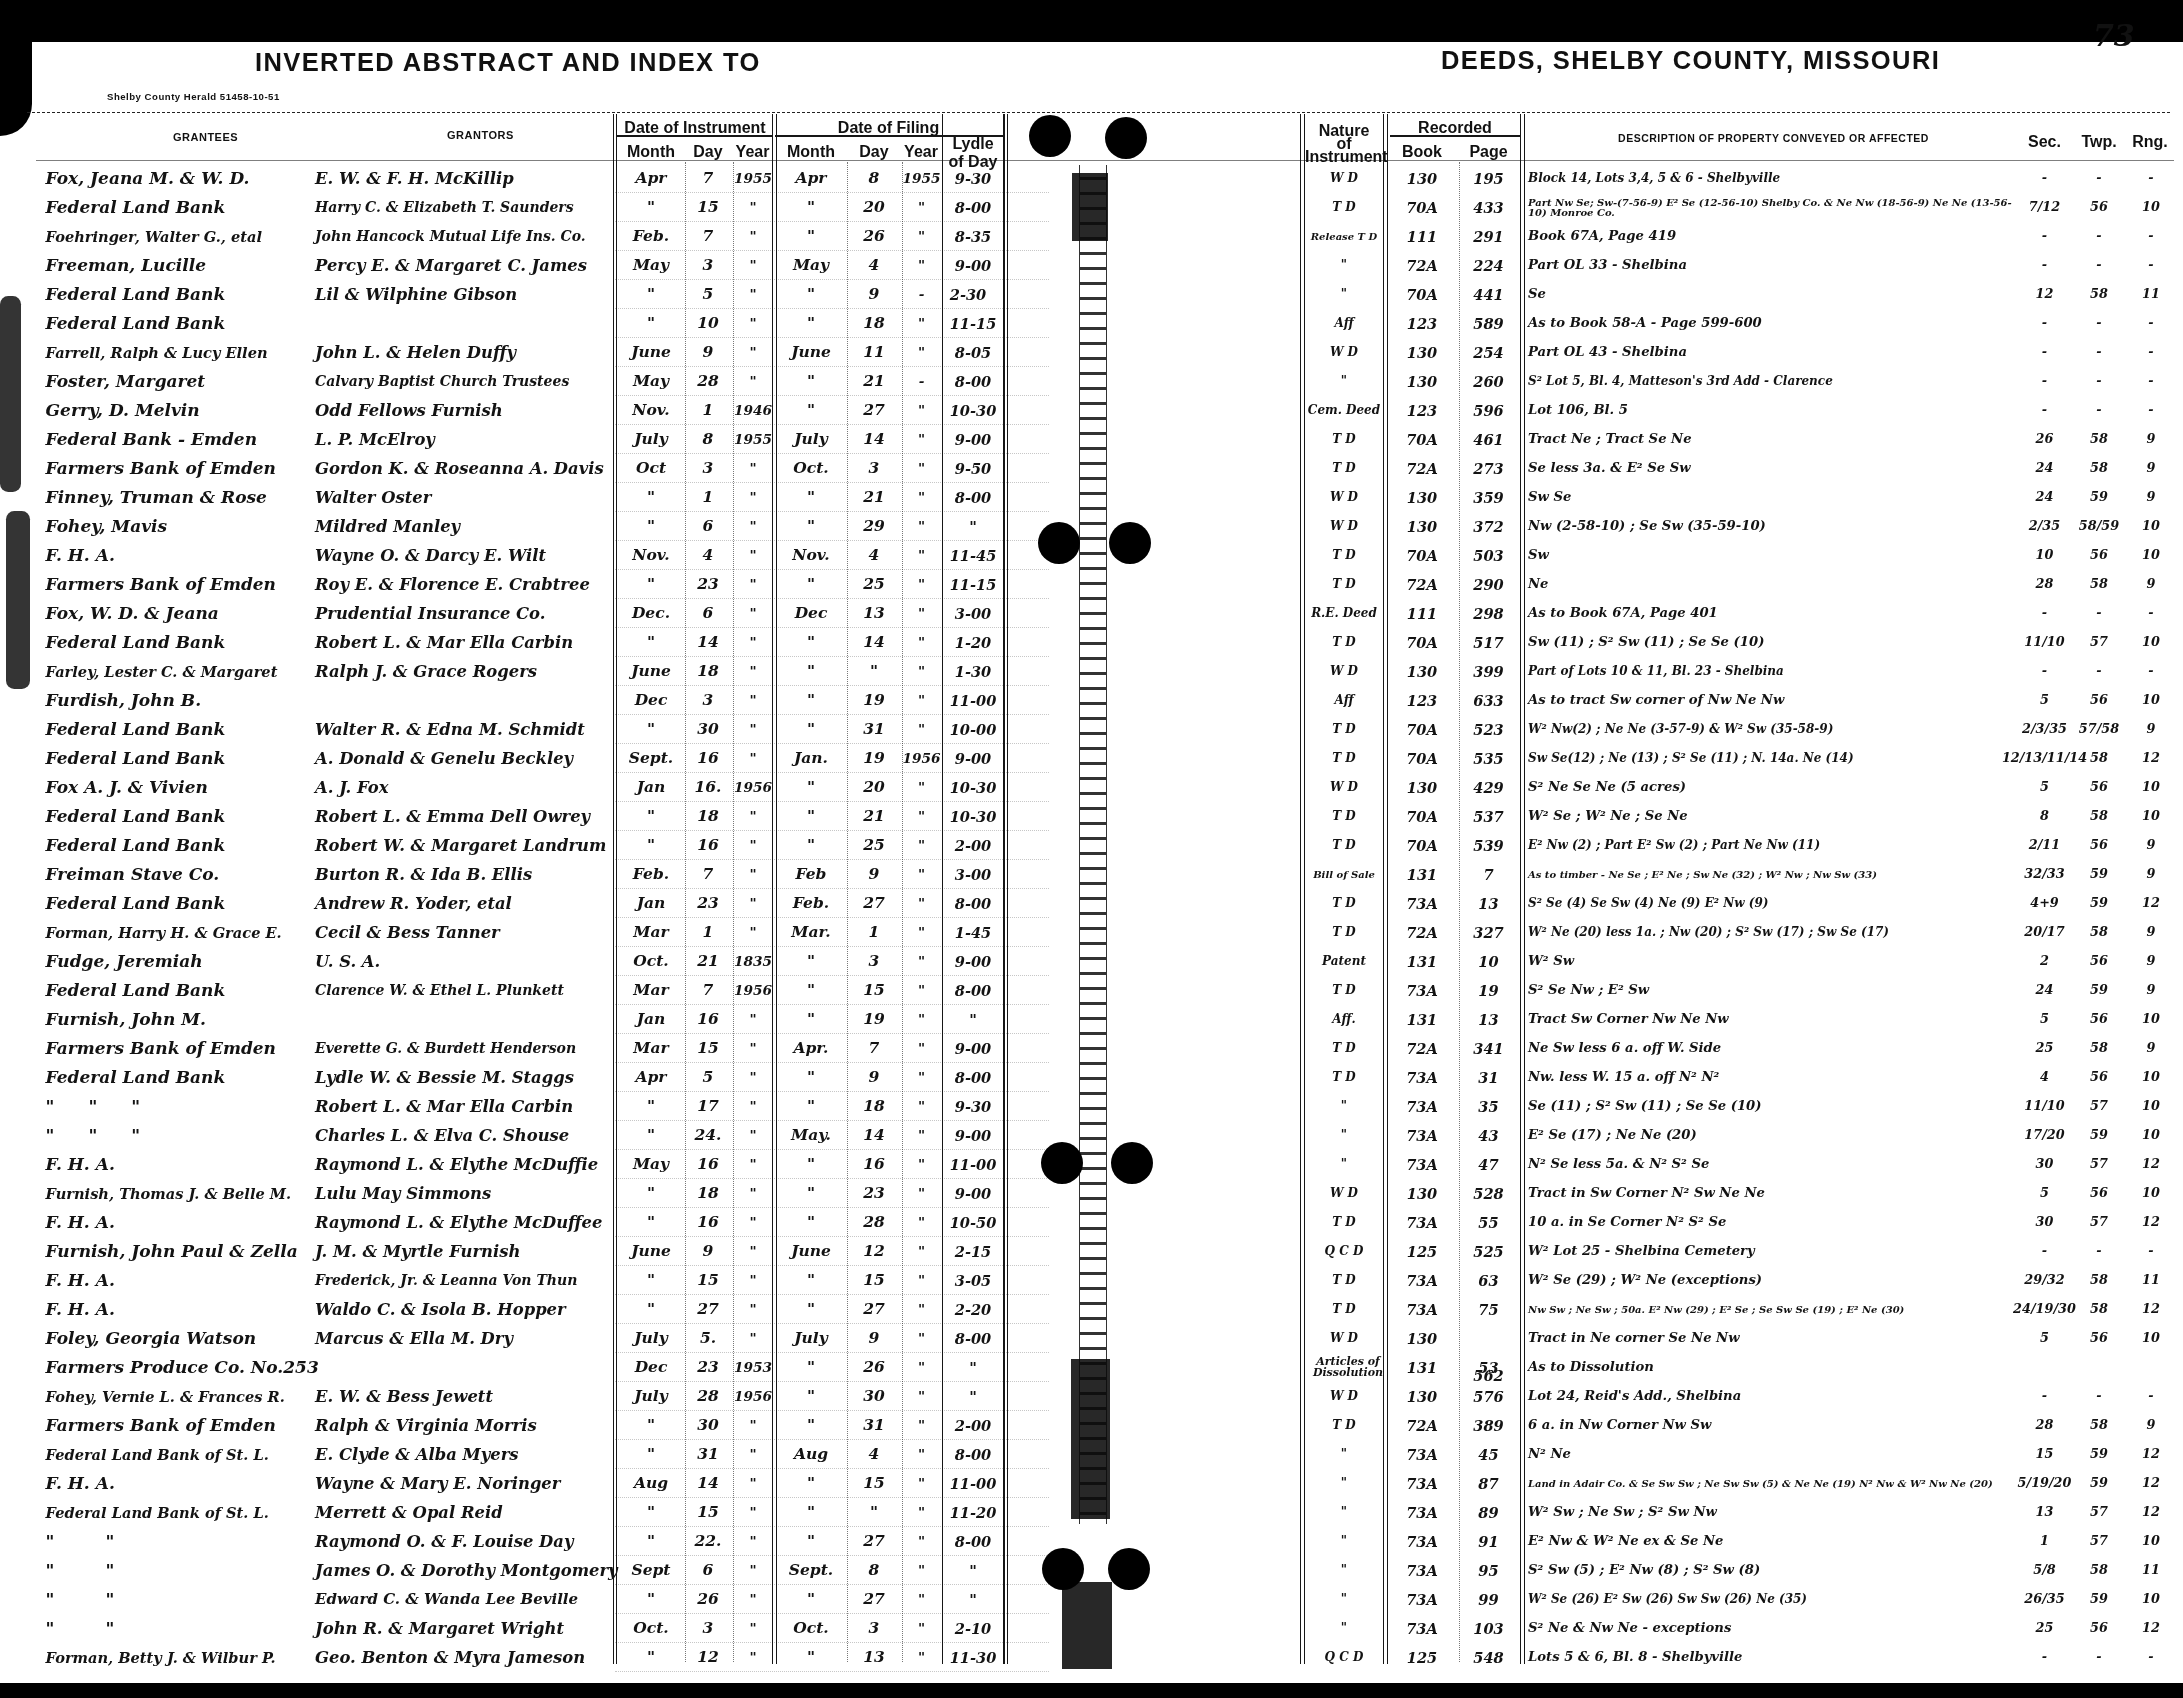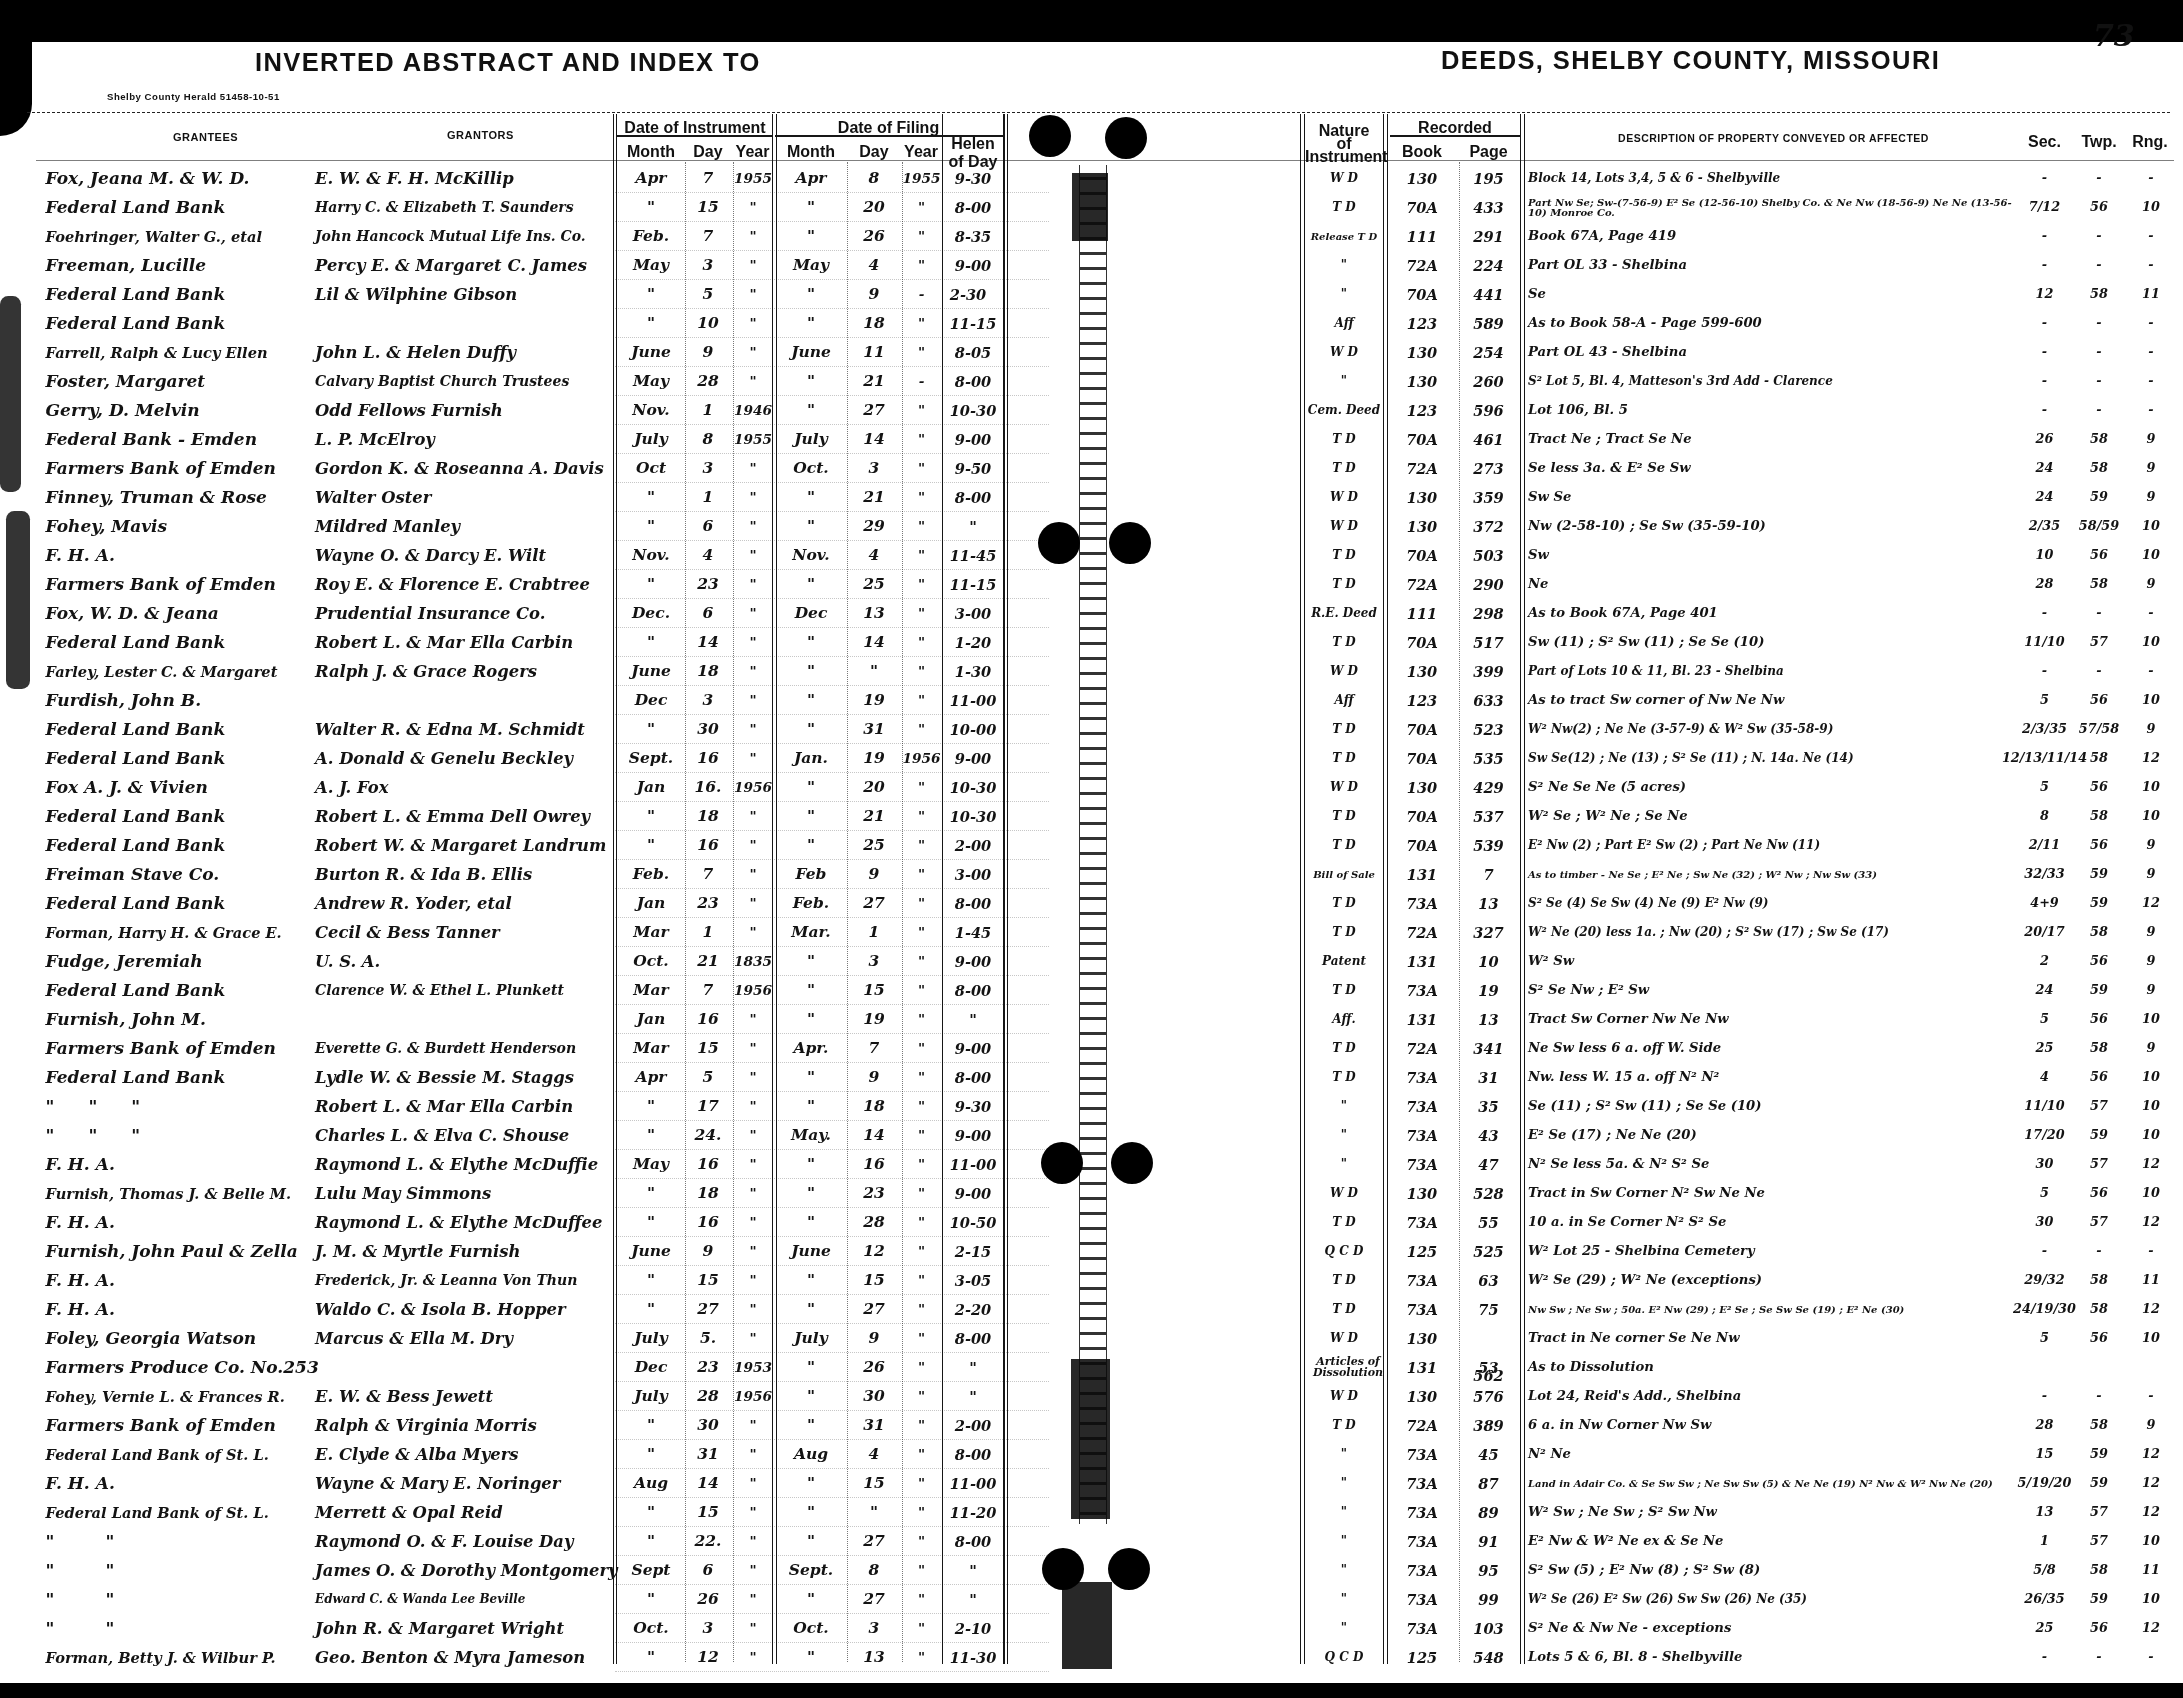--- a/index.html
+++ b/index.html
@@ -56,21 +56,21 @@
   <div class="hlabel" style="left:173px;top:131px;">GRANTEES</div>
   <div class="hlabel" style="left:447px;top:129px;">GRANTORS</div>
   <div class="hsmall hcenter" style="left:620px;top:119px;width:150px;">Date of Instrument</div>
   <div class="hsmall hcenter" style="left:777px;top:119px;width:223px;">Date of Filing</div>
   <div class="hsmall hcenter" style="left:619px;top:143px;width:64px;">Month</div>
   <div class="hsmall hcenter" style="left:684px;top:143px;width:48px;">Day</div>
   <div class="hsmall hcenter" style="left:733px;top:143px;width:39px;">Year</div>
   <div class="hsmall hcenter" style="left:777px;top:143px;width:68px;">Month</div>
   <div class="hsmall hcenter" style="left:847px;top:143px;width:54px;">Day</div>
   <div class="hsmall hcenter" style="left:901px;top:143px;width:40px;">Year</div>
-  <div class="hsmall hcenter wrap" style="left:944px;top:135px;width:58px;white-space:normal;line-height:1.1;">Helen of Day</div>
+  <div class="hsmall hcenter wrap" style="left:944px;top:135px;width:58px;white-space:normal;line-height:1.1;">Lydle of Day</div>
   <div class="hsmall hcenter" style="left:1305px;top:122px;width:78px;text-align:center;">Nature</div>
   <div class="hsmall hcenter" style="left:1305px;top:135px;width:78px;">of</div>
   <div class="hsmall hcenter" style="left:1305px;top:148px;width:78px;">Instrument</div>
   <div class="hsmall hcenter" style="left:1390px;top:119px;width:130px;">Recorded</div>
   <div class="hsmall hcenter" style="left:1388px;top:143px;width:68px;">Book</div>
   <div class="hsmall hcenter" style="left:1459px;top:143px;width:59px;">Page</div>
   <div class="hlabel hcenter" style="left:1532px;top:132px;width:483px;text-align:center;font-size:10.5px;">DESCRIPTION OF PROPERTY CONVEYED OR AFFECTED</div>
   <div class="hsmall hcenter" style="left:2015px;top:133px;width:59px;">Sec.</div>
   <div class="hsmall hcenter" style="left:2075px;top:133px;width:48px;">Twp.</div>
   <div class="hsmall hcenter" style="left:2124px;top:133px;width:52px;">Rng.</div>
@@ -1035,21 +1035,21 @@
         <span class="cell c" style="left: 1347px; width: 68px; font-size: 14.6px;">73A</span>
         <span class="cell c" style="left: 1418px; width: 59px; font-size: 14.6px;">95</span>
         <span class="cell" style="left: 1487px; width: 486px; font-size: 13.2px;">S² Sw (5) ; E² Nw (8) ; S² Sw (8)</span>
         <span class="cell c" style="left: 1974px; width: 59px; font-size: 12.8px;">5/8</span>
         <span class="cell c" style="left: 2034px; width: 48px; font-size: 12.8px;">58</span>
         <span class="cell c" style="left: 2083px; width: 54px; font-size: 12.8px;">11</span>
       </div>
       <div class="row">
         <div class="guide" style="left: 574px; width: 434px;"></div>
         <span class="cell" style="left: 4.6px; width: 267px; font-size: 17px;">"   "</span>
-        <span class="cell" style="left: 274px; width: 296px; font-size: 12px;">Edward C. &amp; Wanda Lee Beville</span>
+        <span class="cell" style="left: 274px; width: 296px; font-size: 15px;">Edward C. &amp; Wanda Lee Beville</span>
         <span class="cell c" style="left: 578px; width: 64px; font-size: 15.5px;">"</span>
         <span class="cell c" style="left: 643px; width: 48px; font-size: 15.5px;">26</span>
         <span class="cell c" style="left: 692px; width: 40px; font-size: 13.7px;">"</span>
         <span class="cell c" style="left: 736px; width: 68px; font-size: 15.5px;">"</span>
         <span class="cell c" style="left: 806px; width: 54px; font-size: 15.5px;">27</span>
         <span class="cell c" style="left: 860px; width: 41px; font-size: 13.7px;">"</span>
         <span class="cell c" style="left: 903px; width: 58px; font-size: 14.6px;">"</span>
         <span class="cell c" style="left: 1264px; width: 78px; font-size: 12px;">"</span>
         <span class="cell c" style="left: 1347px; width: 68px; font-size: 14.6px;">73A</span>
         <span class="cell c" style="left: 1418px; width: 59px; font-size: 14.6px;">99</span>

